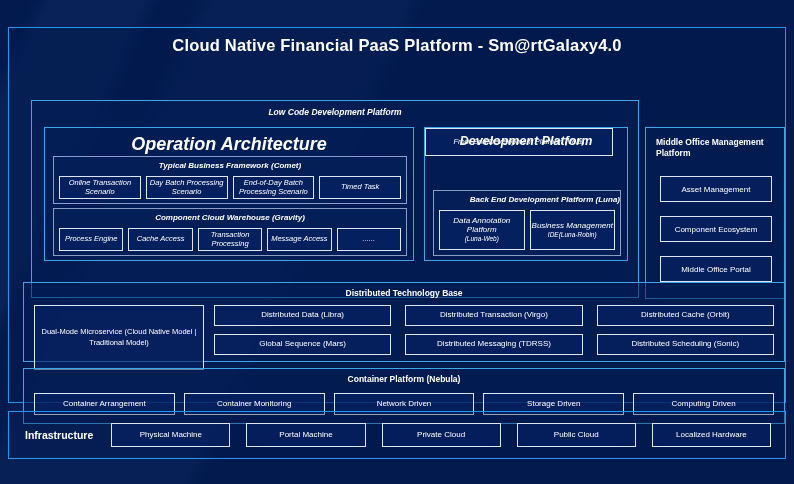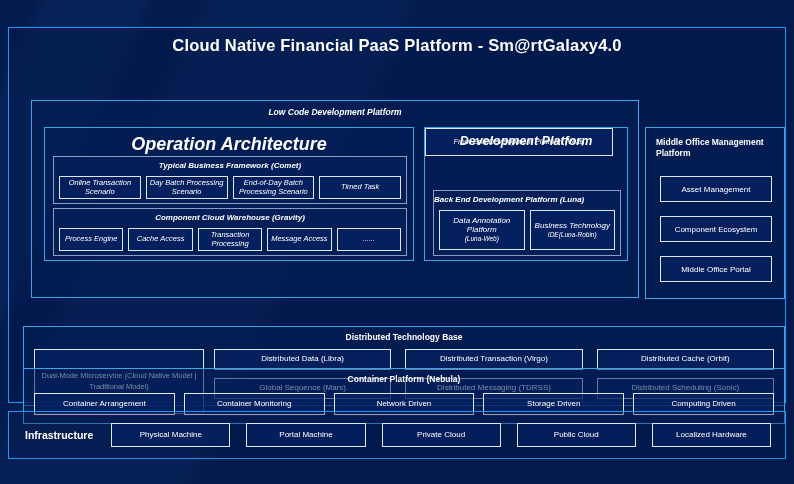--- a/index.html
+++ b/index.html
@@ -93,41 +93,41 @@
   #tbf{left:8px;top:28px;width:354px;height:48px;}
   #tbf .sp-title{position:absolute;left:0;right:0;top:4px;text-align:center;font-size:8px;font-weight:bold;}
   #ccw{left:8px;top:80px;width:354px;height:48px;}
   #ccw .sp-title{position:absolute;left:0;right:0;top:4px;text-align:center;font-size:8px;font-weight:bold;}
 
   .chip-row{position:absolute;left:5px;right:5px;bottom:4px;display:flex;gap:5px;}
   .chip-row .chip{flex:1 1 0;height:23px;padding:0 1px;}
 
   #frontend{left:8px;top:28px;width:188px;height:28px;}
   #backend{left:8px;top:62px;width:188px;height:66px;}
-  #backend .sp-title{position:absolute;left:0;right:0;top:4px;text-align:left;font-size:8px;font-weight:bold;}
+  #backend .sp-title{position:absolute;left:0;right:0;top:4px;text-align:right;font-size:8px;font-weight:bold;}
   #backend .chip-row{bottom:5px;}
   #backend .chip-row .chip{height:40px;font-size:8px;}
   .chip .line-sm{font-size:6.5px;display:block;}
 
   
   #middleOffice{left:636px;top:72px;width:140px;height:172px;margin-top:27px;}
   #middleOffice .mo-title{
     position:absolute;left:10px;right:8px;top:9px;
     font-size:8.5px;font-weight:bold;line-height:1.35;text-align:left;
   }
   #middleOffice .mo-chip{
     position:absolute;left:14px;width:112px;height:26px;
     box-sizing:border-box;border:1px solid #dfe6f3;
     background:rgba(6,34,98,0.65);
     display:flex;align-items:center;justify-content:center;
     font-size:8px;text-align:center;
   }
 
   
-  #dtb{left:14px;top:254px;width:762px;height:80px;margin-top:44px;}
+  #dtb{left:14px;top:254px;width:762px;height:80px;}
   #dtb .panel-title{position:absolute;left:0;right:0;top:5px;font-size:8.5px;}
   #dtb .dual{
     position:absolute;left:10px;top:22px;width:170px;height:65px;
     box-sizing:border-box;border:1px solid #dfe6f3;
     background:rgba(6,34,98,0.65);
     display:flex;align-items:center;justify-content:center;
     text-align:center;font-size:7.5px;line-height:1.35;padding:0 4px;
   }
   #dtb .grid{
     position:absolute;left:190px;right:10px;top:22px;height:50px;
@@ -197,21 +197,21 @@
           <div class="sp-title">Back End Development Platform (Luna)</div>
           <div class="chip-row">
             <div class="chip">
               <span>
                 <span>Data Annotation Platform</span><br>
                 <span class="line-sm">(Luna-Web)</span>
               </span>
             </div>
             <div class="chip">
               <span>
-                <span>Business Technology</span><br>
+                <span>Business Management</span><br>
                 <span class="line-sm">IDE(Luna-Robin)</span>
               </span>
             </div>
           </div>
         </div>
       </div>
     </div>
 
     <div class="panel" id="middleOffice">
       <div class="mo-title">Middle Office Management Platform</div>

